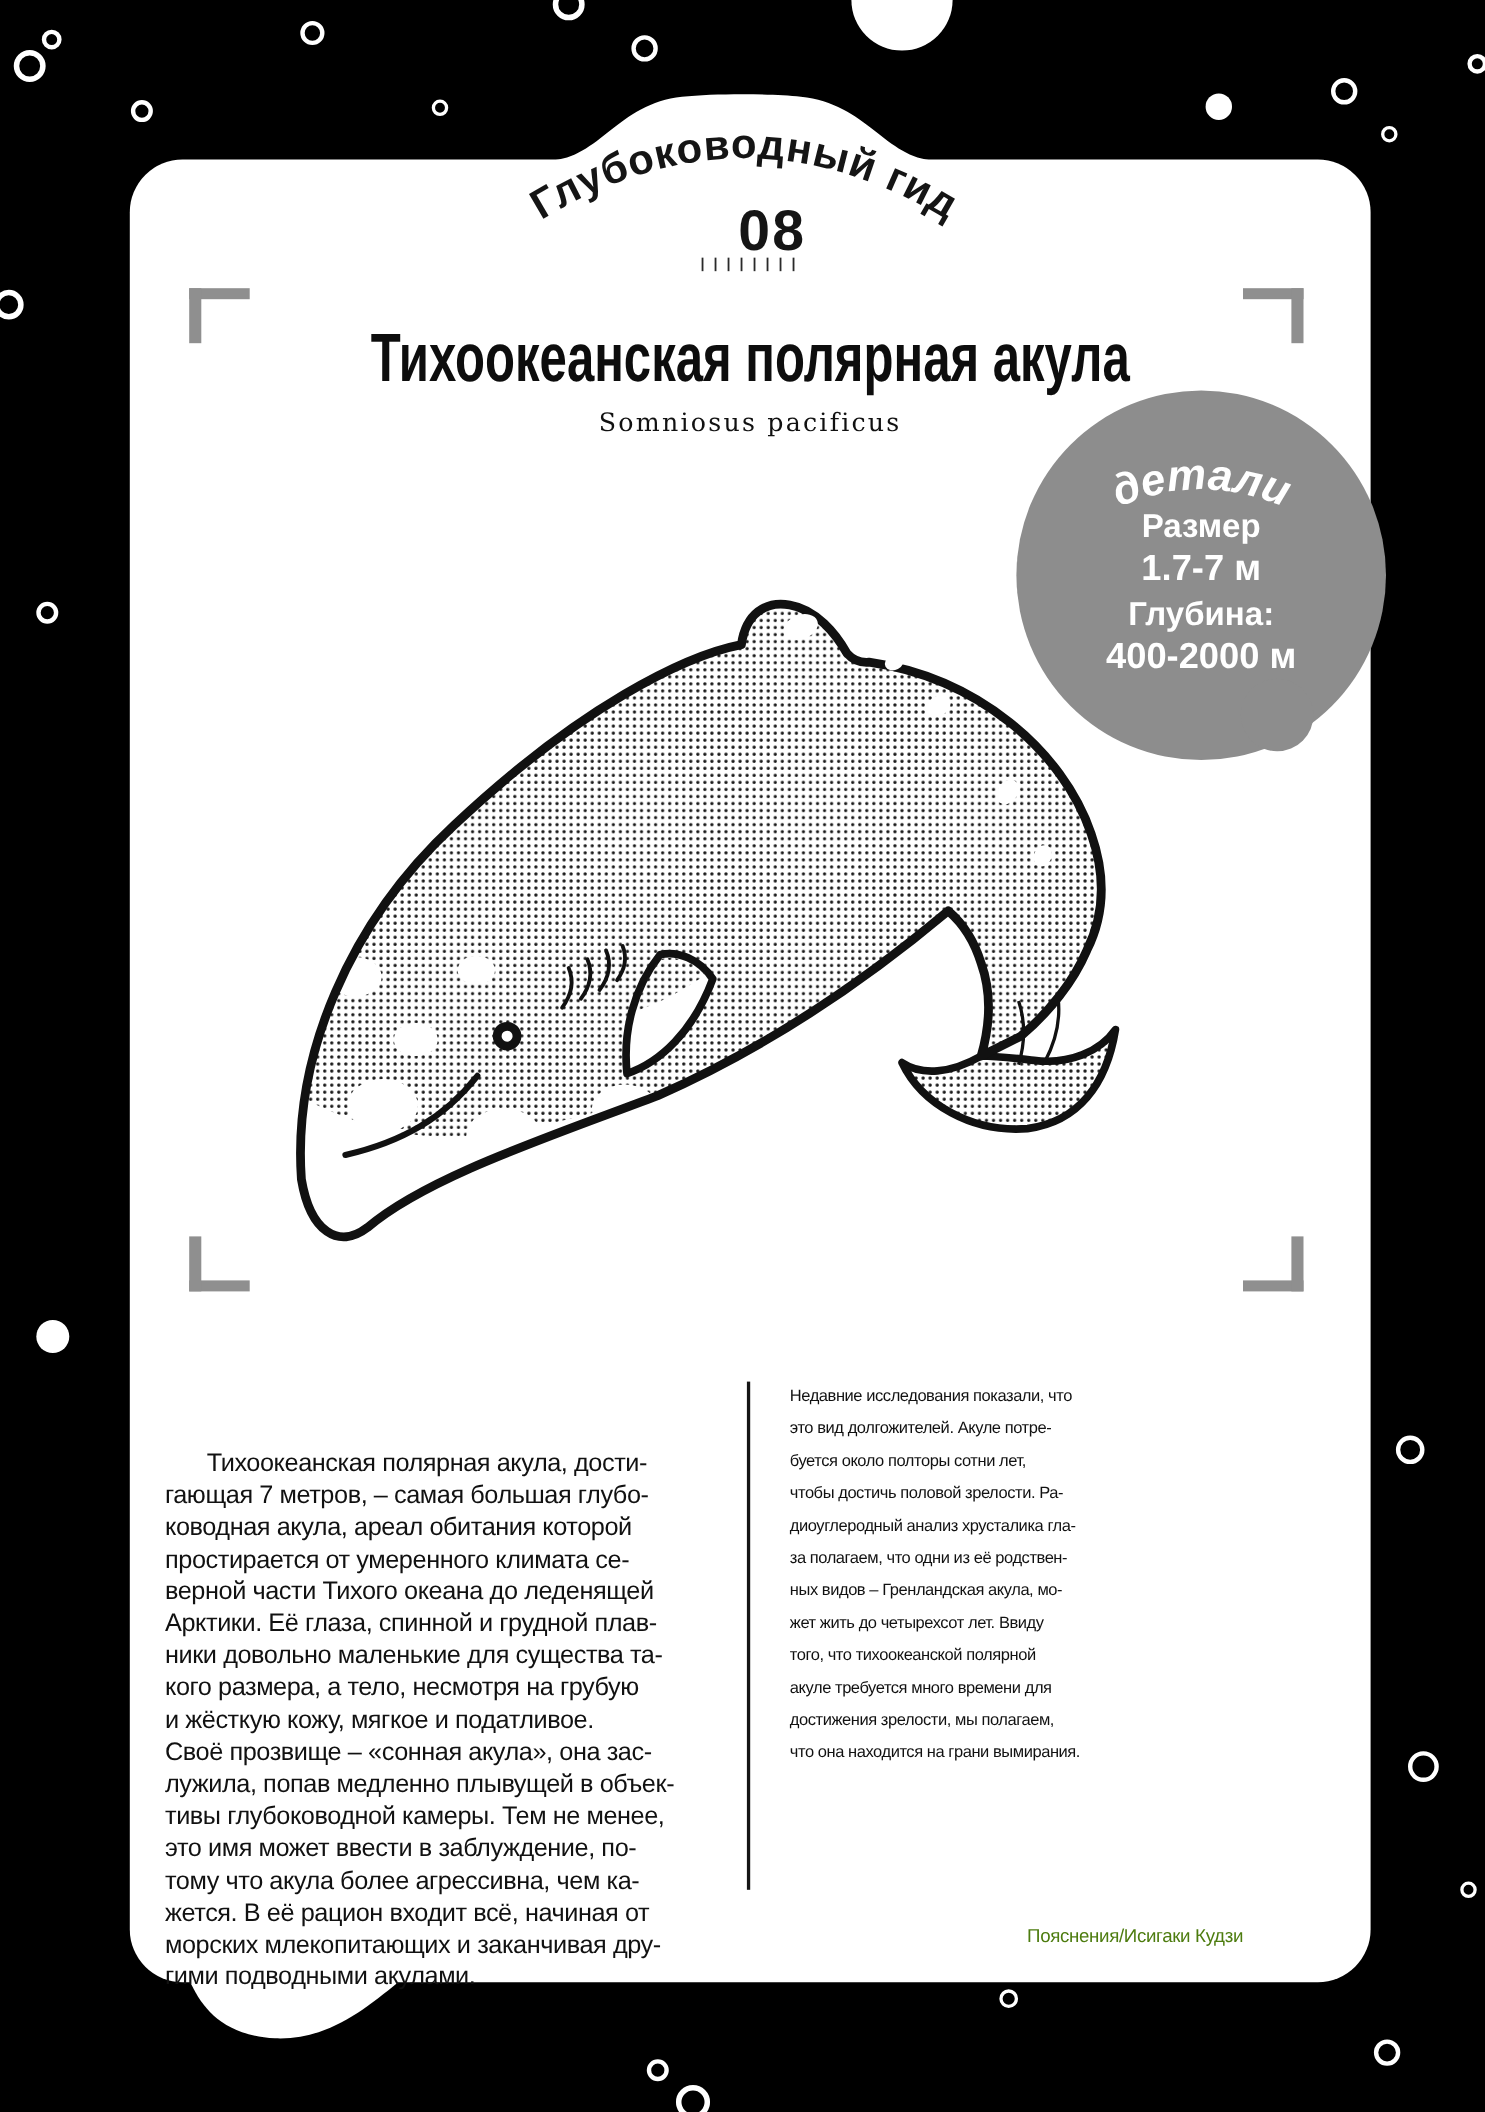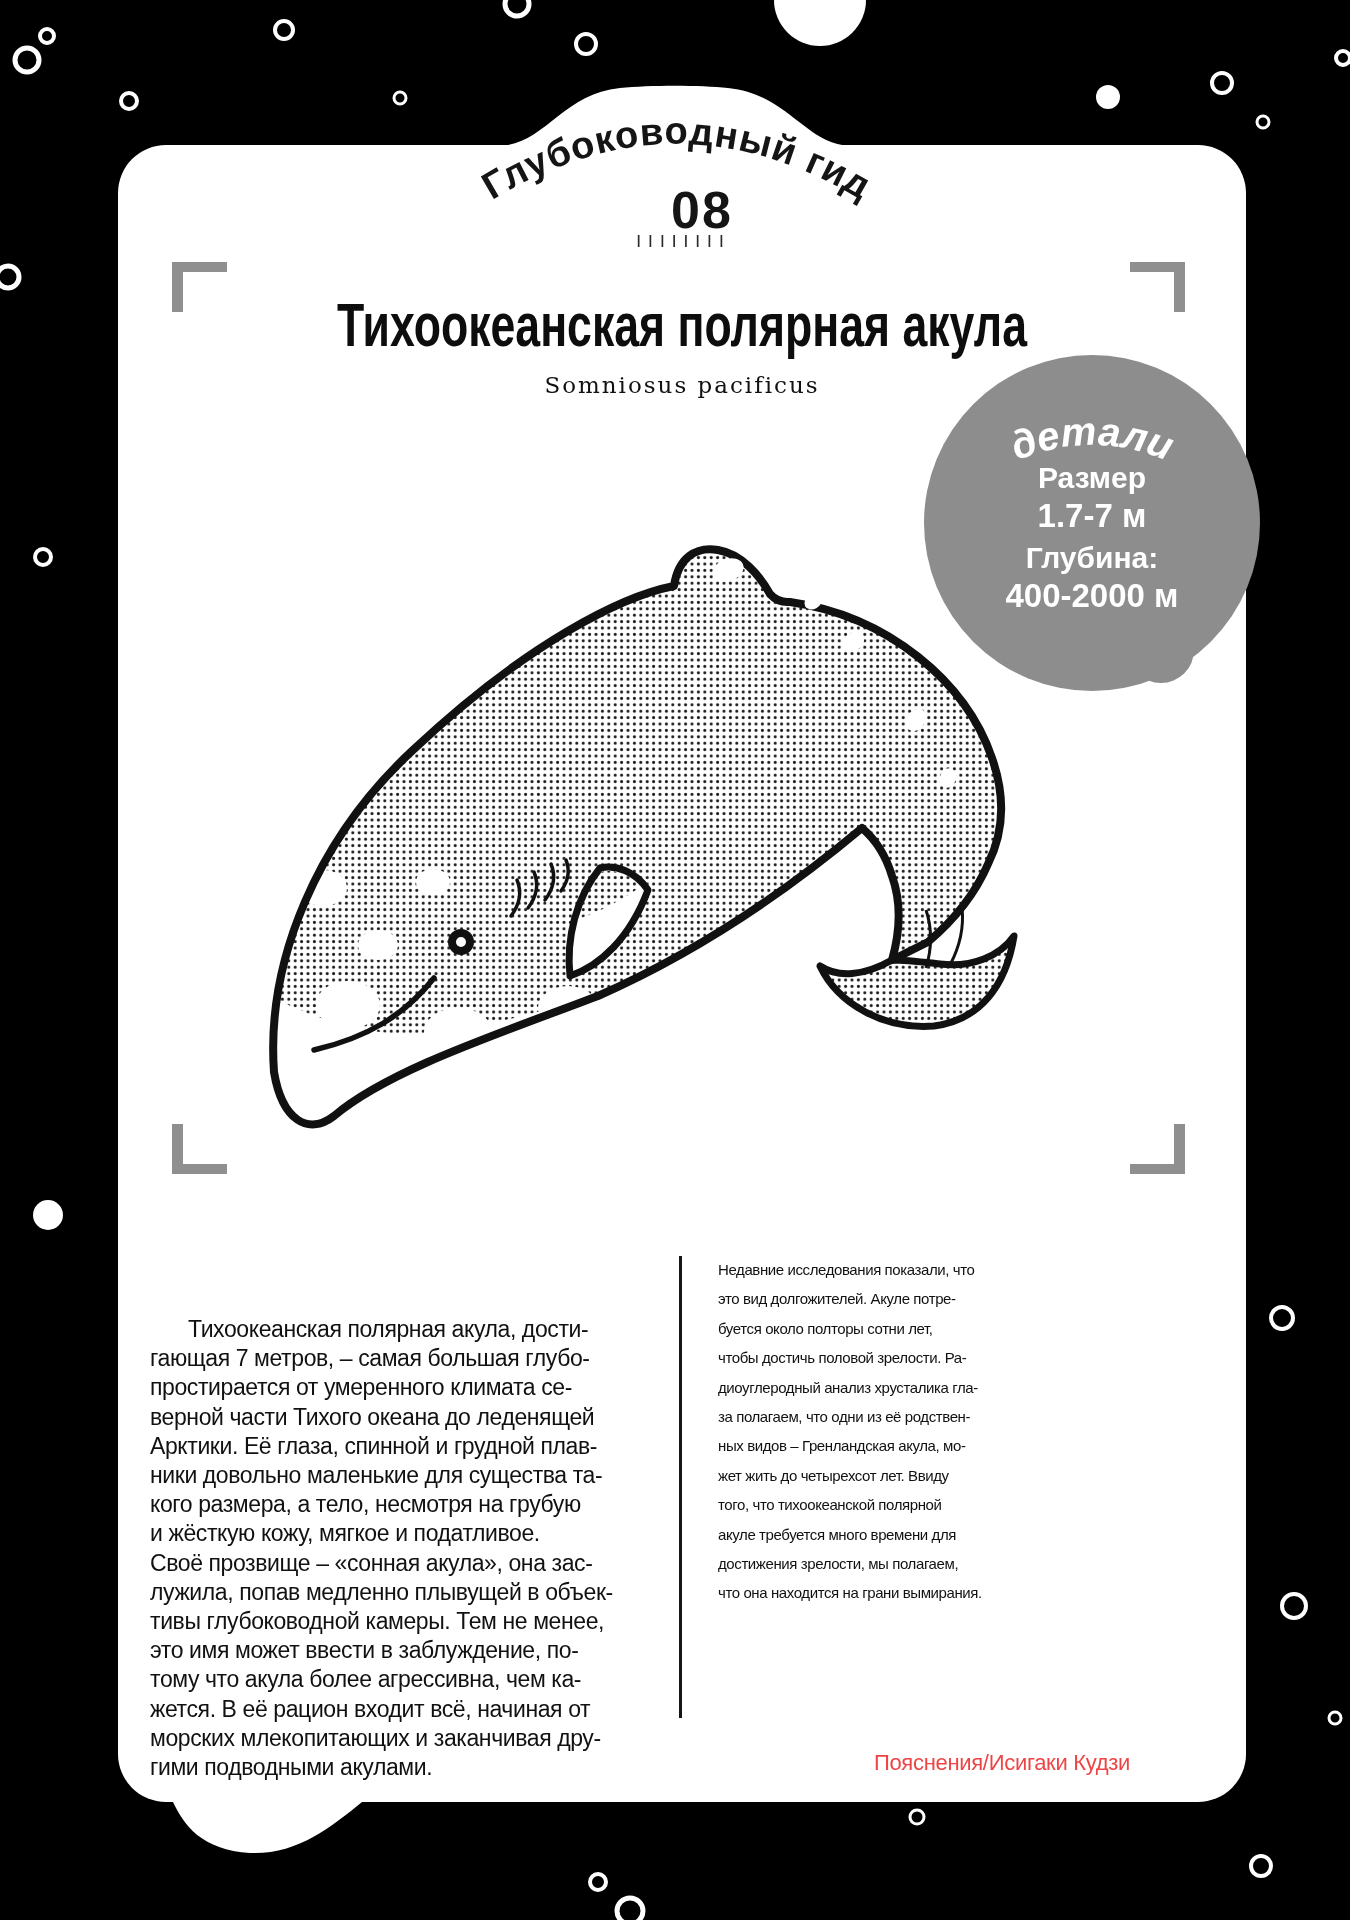--- a/index.html
+++ b/index.html
@@ -42,21 +42,21 @@
   .col{
     position:absolute;color:#111;white-space:nowrap;z-index:3;
     letter-spacing:-0.4px;
   }
   .col-left{left:150px;top:1315px;width:522px;font-size:23px;line-height:29.2px;}
   .col-left > div:first-child{text-indent:38px;}
   .col-right{left:718px;top:1255px;width:406px;font-size:15px;line-height:29.4px;}
   .col-divider{position:absolute;left:679px;top:1256px;width:3px;height:462px;background:#151515;z-index:3;}
   .credit{
     position:absolute;left:790px;top:1750px;width:340px;text-align:right;z-index:3;
-    font-size:22px;color:#ef4444;letter-spacing:-0.3px;
+    font-size:17px;color:#4d7c0f;letter-spacing:-0.3px;
   }
 </style>
 </head>
 <body>
 
 <svg class="bg-bubbles" width="1350" height="1920">
   <g fill="none" stroke="#fff">
     <circle cx="820" cy="0" r="46" fill="#fff" stroke="none"></circle>
     <circle cx="517" cy="4" r="12" stroke-width="5"></circle>
     <circle cx="284" cy="30" r="9" stroke-width="4"></circle>
@@ -184,20 +184,21 @@
     <text x="168" y="133" text-anchor="middle" font-size="30" font-weight="bold" fill="#fff">Размер</text>
     <text x="168" y="172" text-anchor="middle" font-size="33" font-weight="bold" fill="#fff">1.7-7 м</text>
     <text x="168" y="213" text-anchor="middle" font-size="30" font-weight="bold" fill="#fff">Глубина:</text>
     <text x="168" y="252" text-anchor="middle" font-size="33" font-weight="bold" fill="#fff">400-2000 м</text>
   </svg>
 </div>
 
 <div class="col col-left">
     <div>Тихоокеанская полярная акула, дости-</div>
     <div>гающая 7 метров, – самая большая глубо-</div>
+    <div>ководная акула, ареал обитания которой</div>
     <div>простирается от умеренного климата се-</div>
     <div>верной части Тихого океана до леденящей</div>
     <div>Арктики. Её глаза, спинной и грудной плав-</div>
     <div>ники довольно маленькие для существа та-</div>
     <div>кого размера, а тело, несмотря на грубую</div>
     <div>и жёсткую кожу, мягкое и податливое.</div>
     <div>Своё прозвище – «сонная акула», она зас-</div>
     <div>лужила, попав медленно плывущей в объек-</div>
     <div>тивы глубоководной камеры. Тем не менее,</div>
     <div>это имя может ввести в заблуждение, по-</div>

